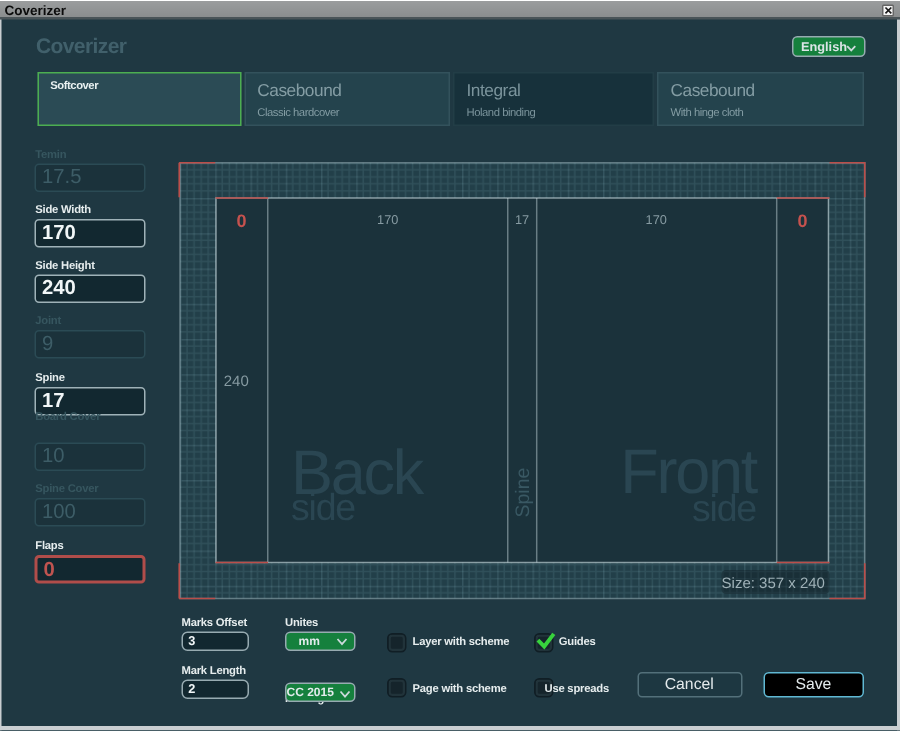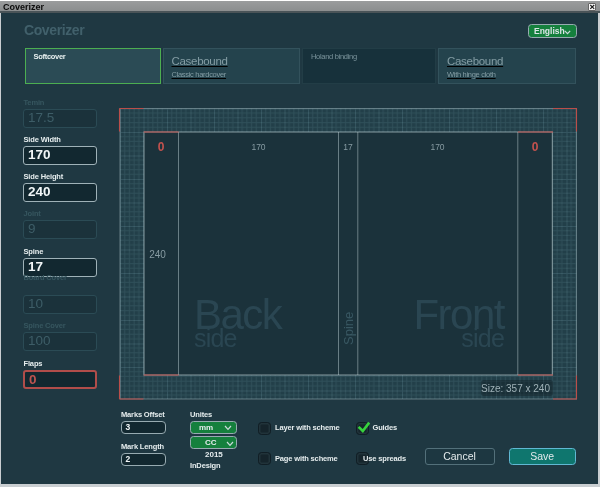--- a/index.html
+++ b/index.html
@@ -19,21 +19,21 @@
   
   .sel{box-sizing:border-box;background:#15803d;border:1px solid #97abb1;border-radius:3.5px;color:#e4ebed;font-weight:bold;font-size:8px;}
   #engsel{left:528px;top:24px;width:49px;height:14px;font-size:8.5px;line-height:13px;padding-left:5px;color:#dbe4e6;}
   
   .tab{top:48px;height:35.5px;box-sizing:border-box;}
   .tab .t1{margin:7px 0 0 8px;font-size:11.5px;line-height:11px;letter-spacing:-0.3px;}
   .tab .t2{margin:3.5px 0 0 8px;font-size:7.5px;line-height:7px;letter-spacing:-0.3px;}
   #tab1{left:24.5px;width:136px;background:#2b4b55;border:1px solid #4cae51;}
   #tab1 .t1{color:#56b65b;}
   #tab1 .t2{color:#e9f1f1;font-weight:bold;}
-  .tabu{background:#24434d;border:1px solid rgba(190,220,225,0.10);text-decoration:underline;}
+  .tabu{background:#24434d;border:1px solid rgba(190,220,225,0.10);}
   .tabu .t1{color:#849da4;}
   .tabu .t2{color:#849da4;}
   #tab2{left:162.5px;width:137.5px;}
   #tab3{left:302px;width:134px;background:#17313b;border:1px solid rgba(190,220,225,0.07);}
   #tab3 .t1{color:#7b949c;}
   #tab3 .t2{color:#7b949c;}
   #tab4{left:438px;width:138px;}
   
   .flabel{left:23.5px;font-size:7.5px;line-height:7px;color:#e6edee;font-weight:bold;letter-spacing:-0.15px;}
   .flabel.dis{color:#36565f;}
@@ -69,20 +69,21 @@
     </svg></div>
 
   <div class="abs tab" id="tab1">
     <div class="t2">Softcover</div>
   </div>
   <div class="abs tab tabu" id="tab2">
     <div class="t1">Casebound</div>
     <div class="t2">Classic hardcover</div>
   </div>
   <div class="abs tab" id="tab3">
+    <div class="t1">Integral</div>
     <div class="t2">Holand binding</div>
   </div>
   <div class="abs tab tabu" id="tab4">
     <div class="t1">Casebound</div>
     <div class="t2">With hinge cloth</div>
   </div>
 
   <div id="formfields">
     <div class="abs flabel dis" style="top:98.5px">Temin</div>
     <div class="abs finput dis" style="top:108.5px">17.5</div>
@@ -146,29 +147,29 @@
   <div id="bottom">
     <div class="abs blabel" style="left:121px;top:410.5px">Marks Offset</div>
     <div class="abs binput" style="left:121px;top:420.5px;width:45px;height:13px;line-height:11px;">3</div>
     <div class="abs blabel" style="left:190px;top:410.5px">Unites</div>
     <div class="abs sel" style="left:190px;top:420.5px;width:47px;height:13px;line-height:11.5px;padding-left:8px;">mm<svg style="position:absolute;right:4px;top:3.5px" width="8" height="6" viewBox="0 0 8 6">
         <path d="M1 1 L4 4.4 L7 1" stroke="#cdd9dc" stroke-width="1.2" fill="none"></path>
       </svg></div>
     <div class="abs blabel" style="left:121px;top:443px">Mark Length</div>
     <div class="abs binput" style="left:121px;top:453px;width:45px;height:13px;line-height:11px;">2</div>
     <div class="abs blabel" style="left:190px;top:462px">InDesign</div>
-    <div class="abs sel" style="left:190px;top:436px;width:47px;height:13px;line-height:11.5px;padding-left:14px;">CC 2015<svg style="position:absolute;right:2.5px;top:3.5px" width="8" height="6" viewBox="0 0 8 6">
+    <div class="abs sel" style="left:190px;top:455px;width:47px;height:13px;line-height:11.5px;padding-left:0;">CC 2015<svg style="position:absolute;right:2.5px;top:3.5px" width="8" height="6" viewBox="0 0 8 6">
         <path d="M1 1 L4 4.4 L7 1" stroke="#cdd9dc" stroke-width="1.2" fill="none"></path>
       </svg></div>
     <div class="abs cb" style="left:257.5px;top:421.5px"></div>
     <div class="abs cbtext" style="left:275px;top:424px">Layer with scheme</div>
     <div class="abs cb" style="left:257.5px;top:452px"></div>
     <div class="abs cbtext" style="left:275px;top:454.5px">Page with scheme</div>
     <div class="abs cb" style="left:356px;top:421.5px"></div>
     <svg class="abs" style="left:355px;top:419px" width="17" height="15" viewBox="0 0 17 15">
       <path d="M3.6 7.8 L7.8 12 L14.2 3.6" stroke="#37d23d" stroke-width="2.6" fill="none" stroke-linecap="butt" stroke-linejoin="miter"></path>
     </svg>
     <div class="abs cbtext" style="left:372.5px;top:424px">Guides</div>
     <div class="abs cb" style="left:356px;top:452px"></div>
     <div class="abs cbtext" style="left:363px;top:454.5px">Use spreads</div>
     <div class="abs btn" style="left:424.5px;top:447.5px;width:70px;height:17px;border:1px solid #53707a;background:#1d3741;font-size:10.5px;line-height:15px;">Cancel</div>
-    <div class="abs btn" style="left:508.5px;top:447.5px;width:67.5px;height:17px;border:1.5px solid #60b8d3;background:#0f766e;font-size:10.5px;line-height:14px;border-radius:3.5px;">Save</div>
+    <div class="abs btn" style="left:508.5px;top:447.5px;width:67.5px;height:17px;border:1.5px solid #60b8d3;background:#000000;font-size:10.5px;line-height:14px;border-radius:3.5px;">Save</div>
   </div>
 
 </body></html>

